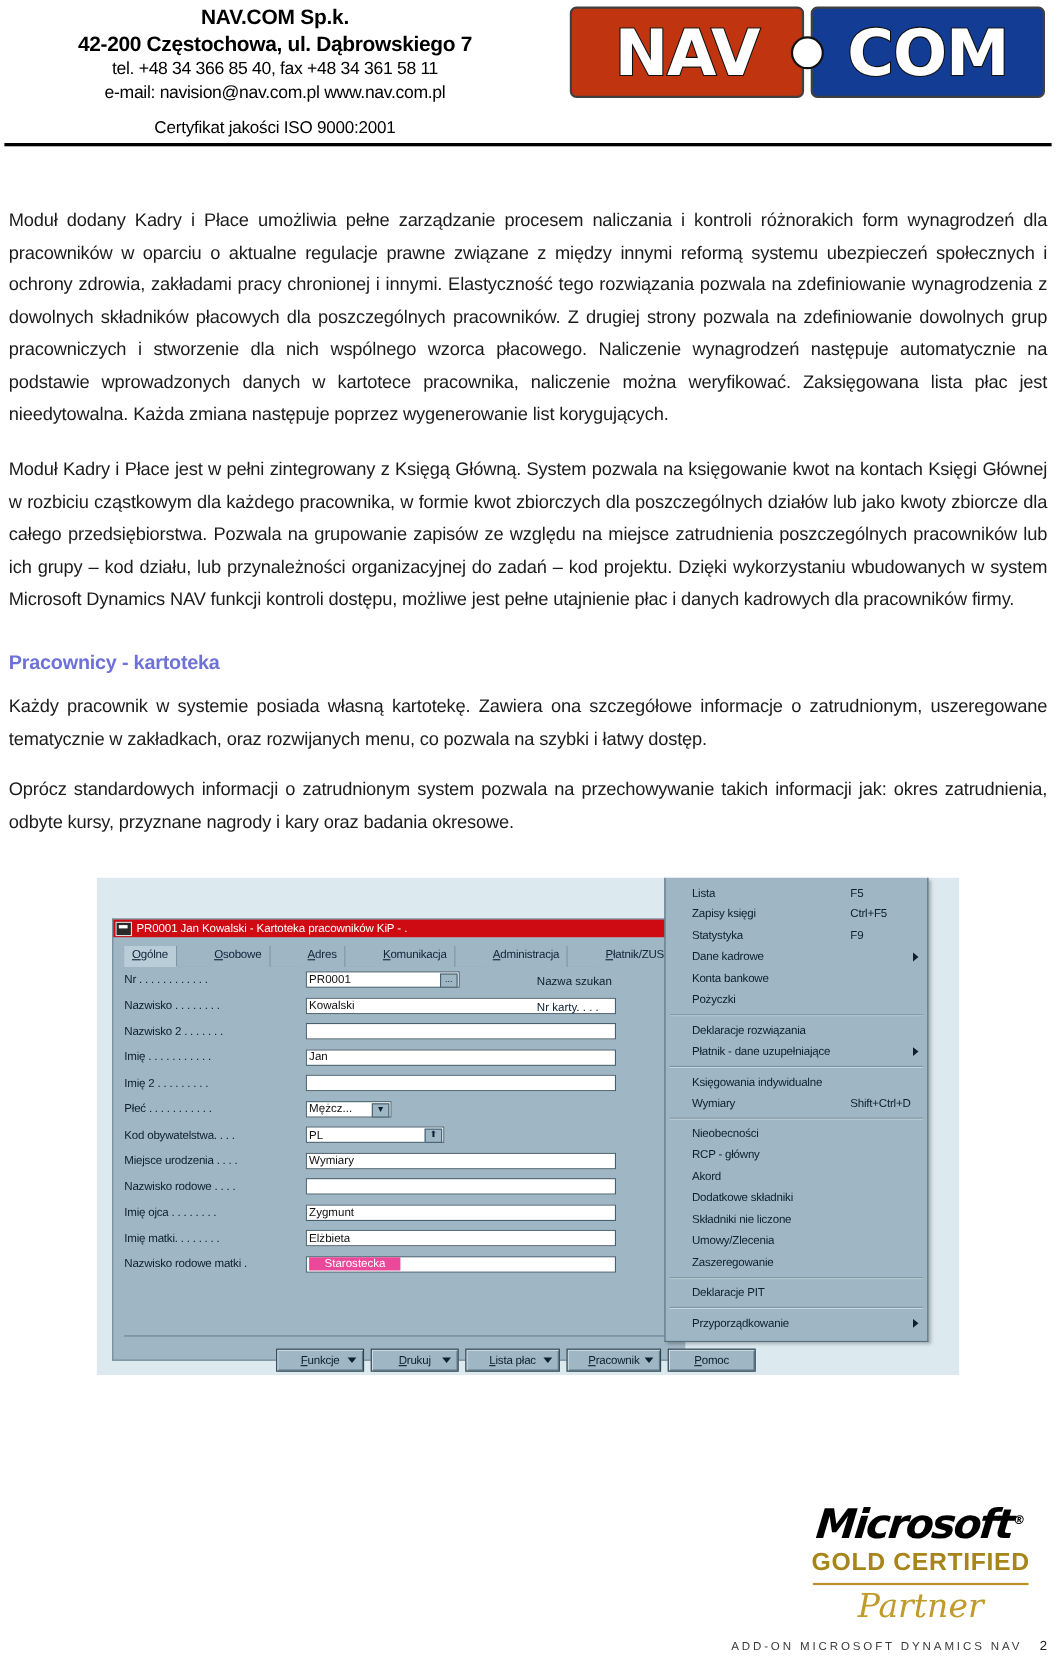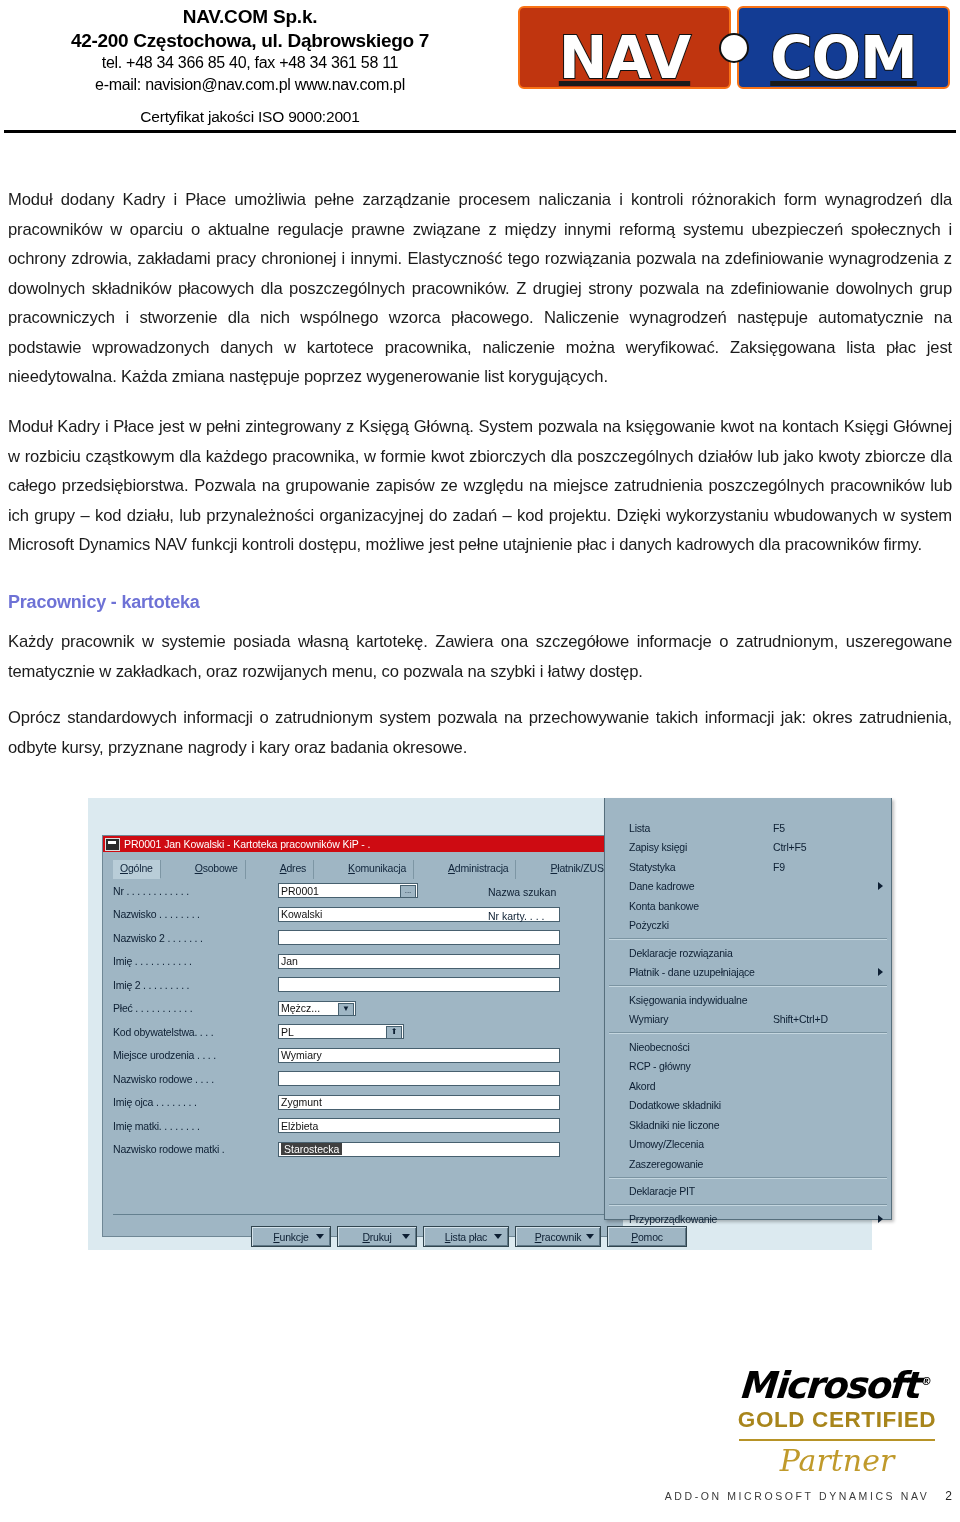--- a/index.html
+++ b/index.html
@@ -45,22 +45,22 @@
 
   .logo {
     position: absolute;
     left: 518px; top: 6px;
     width: 432px; height: 83px;
     display: flex;
   }
   .logo-half {
     flex: 1; position: relative;
     border-radius: 6px;
-    border: 2px solid #f97316;
-    display: flex; align-items: flex-end; justify-content: center; text-decoration: underline;
+    border: 2px solid #404040;
+    display: flex; align-items: center; justify-content: center;
   }
   .logo-red  { background: #C0350F; margin-right: 3px; }
   .logo-blue { background: #133C94; margin-left: 3px; }
   .logo-text {
     font-family: "DejaVu Sans", sans-serif;
     font-size: 58px; font-weight: bold;
     color: #ffffff;
     letter-spacing: -1px;
     -webkit-text-stroke: 2px #111;
     paint-order: stroke fill;
@@ -198,22 +198,22 @@
   .w-drop  { width: 78px; }
   .fld-btn {
     position: absolute; right: 1px; top: 1px;
     width: 14px; height: 11px;
     background: #9FB6C4;
     border: 1px solid #46606f;
     font-size: 8px; line-height: 9px;
     text-align: center; color: #0d1f33;
   }
   .hl-red {
-    background: #404040; color: #fff;
-    padding: 0 3px;
+    background: #ec4899; color: #fff;
+    padding: 0 14px;
   }
   .right-labels {
     position: absolute;
     left: 375px; top: 2px;
     font-size: 10.5px; color: #0d1f33;
   }
   .right-labels div { height: 23.5px; line-height: 23.5px; white-space: nowrap; }
 
   .sep-line {
     position: absolute;
@@ -242,26 +242,26 @@
     border-left: 4px solid transparent;
     border-right: 4px solid transparent;
     border-top: 5px solid #0d1f33;
   }
   .nav-btn.wide { width: 84px; }
 
   
   .menu {
     position: absolute;
     left: 516px; top: 0px;
-    width: 288px; height: 422px;
+    width: 240px; height: 422px;
     background: #9FB6C4;
     border: 1px solid #566f7d;
     border-top: none;
     box-shadow: 2px 2px 3px rgba(0,0,0,0.25);
-    padding-top: 20px;
+    padding-top: 4px;
     box-sizing: border-box;
   }
   .menu-item {
     height: 19.5px;
     display: flex; align-items: center;
     padding-left: 24px; padding-right: 10px;
     font-size: 10.5px; color: #0d1f33;
     position: relative;
     letter-spacing: -0.2px;
   }

